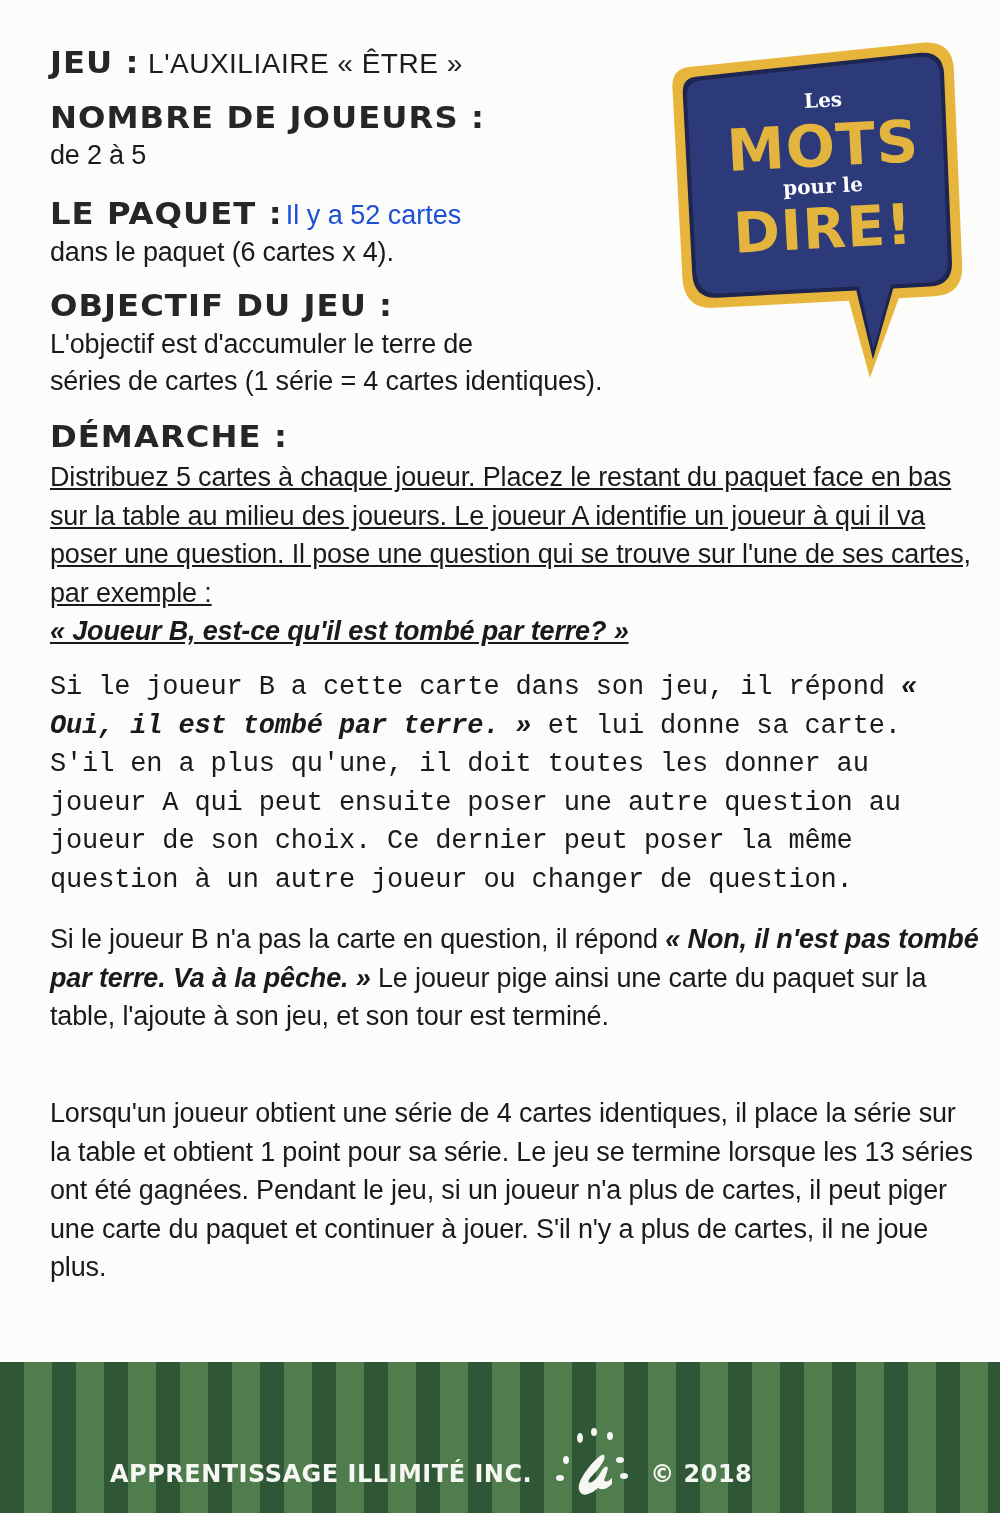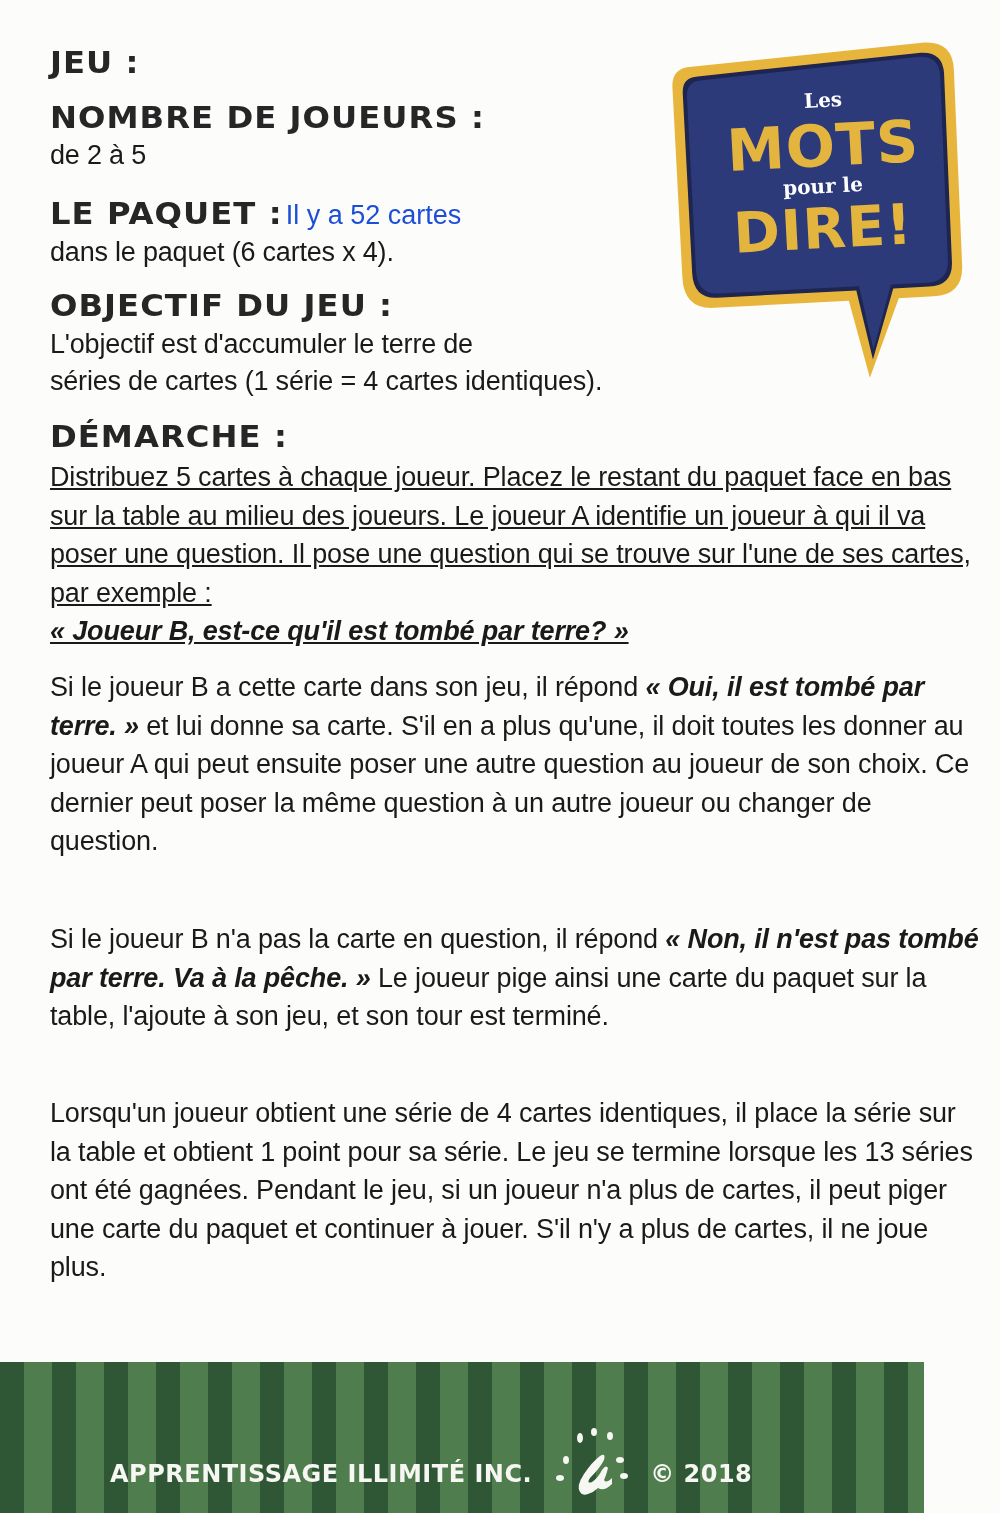--- a/index.html
+++ b/index.html
@@ -35,21 +35,21 @@
     #sec-jeu { position: absolute; top: 0; }
     #sec-nombre { position: absolute; top: 55px; }
     #sec-nombre-val { position: absolute; top: 93px; }
     #sec-paquet { position: absolute; top: 151px; }
     #sec-paquet-l2 { position: absolute; top: 190px; }
     #sec-objectif { position: absolute; top: 243px; }
     #sec-objectif-body { position: absolute; top: 282px; }
     #sec-demarche { position: absolute; top: 374px; }
     .para { position: absolute; left: 0; width: 930px; font-size: 27px; line-height: 38.5px; color: #1a1a1a; letter-spacing: -0.15px; }
     #para-1 { top: 414px; text-decoration: underline; }
-    #para-2 { top: 624px; }
+    #para-2 { top: 624px; font-family: Liberation Mono, monospace; }
     #para-3 { top: 876px; }
     #para-4 { top: 1050px; }
     .emph { font-style: italic; font-weight: bold; }
 
     
     .logo {
       position: absolute; left: 668px; top: 40px; width: 310px; height: 352px;
     }
     .logo svg { position: absolute; left: 0; top: 0; }
     .logo-les {
@@ -68,21 +68,21 @@
       transform: rotate(-3deg);
     }
     .logo-dire {
       position: absolute; top: 156px; left: 0; width: 100%; text-align: center;
       font-family: "DejaVu Sans", sans-serif; font-weight: bold; font-size: 56px;
       color: #e3b53e; letter-spacing: 1px; transform: rotate(-3deg);
     }
 
     
     .footer {
-      position: absolute; left: 0; top: 1362px; width: 924px; height: 151px;
+      position: absolute; left: 0; top: 1362px; width: 1000px; height: 151px;
       background: repeating-linear-gradient(90deg,
         #2f5735 0px, #2f5735 24px,
         #4f7d4d 24px, #4f7d4d 52px);
     }
     .footer-row {
       position: absolute; left: 110px; top: 72px; display: flex; align-items: center;
     }
     .footer-company {
       font-family: "DejaVu Sans", sans-serif; font-weight: bold; font-size: 24px;
       color: #f6f6f2; letter-spacing: 0.5px;
@@ -95,20 +95,21 @@
   </style>
 </head>
 <body>
 
 <div class="card">
 
   <div class="content">
 
     <div id="sec-jeu" class="row-inline">
       <span class="heading">JEU :</span>
+      <span class="jeu-val">L'AUXILIAIRE « ÊTRE »</span>
     </div>
 
     <div id="sec-nombre">
       <span class="heading">NOMBRE DE JOUEURS :</span>
     </div>
     <div id="sec-nombre-val" class="line">de 2 à 5</div>
 
     <div id="sec-paquet" class="row-inline">
       <span class="heading">LE PAQUET :</span>
       <span class="inline-val">Il y a 52 cartes</span>

